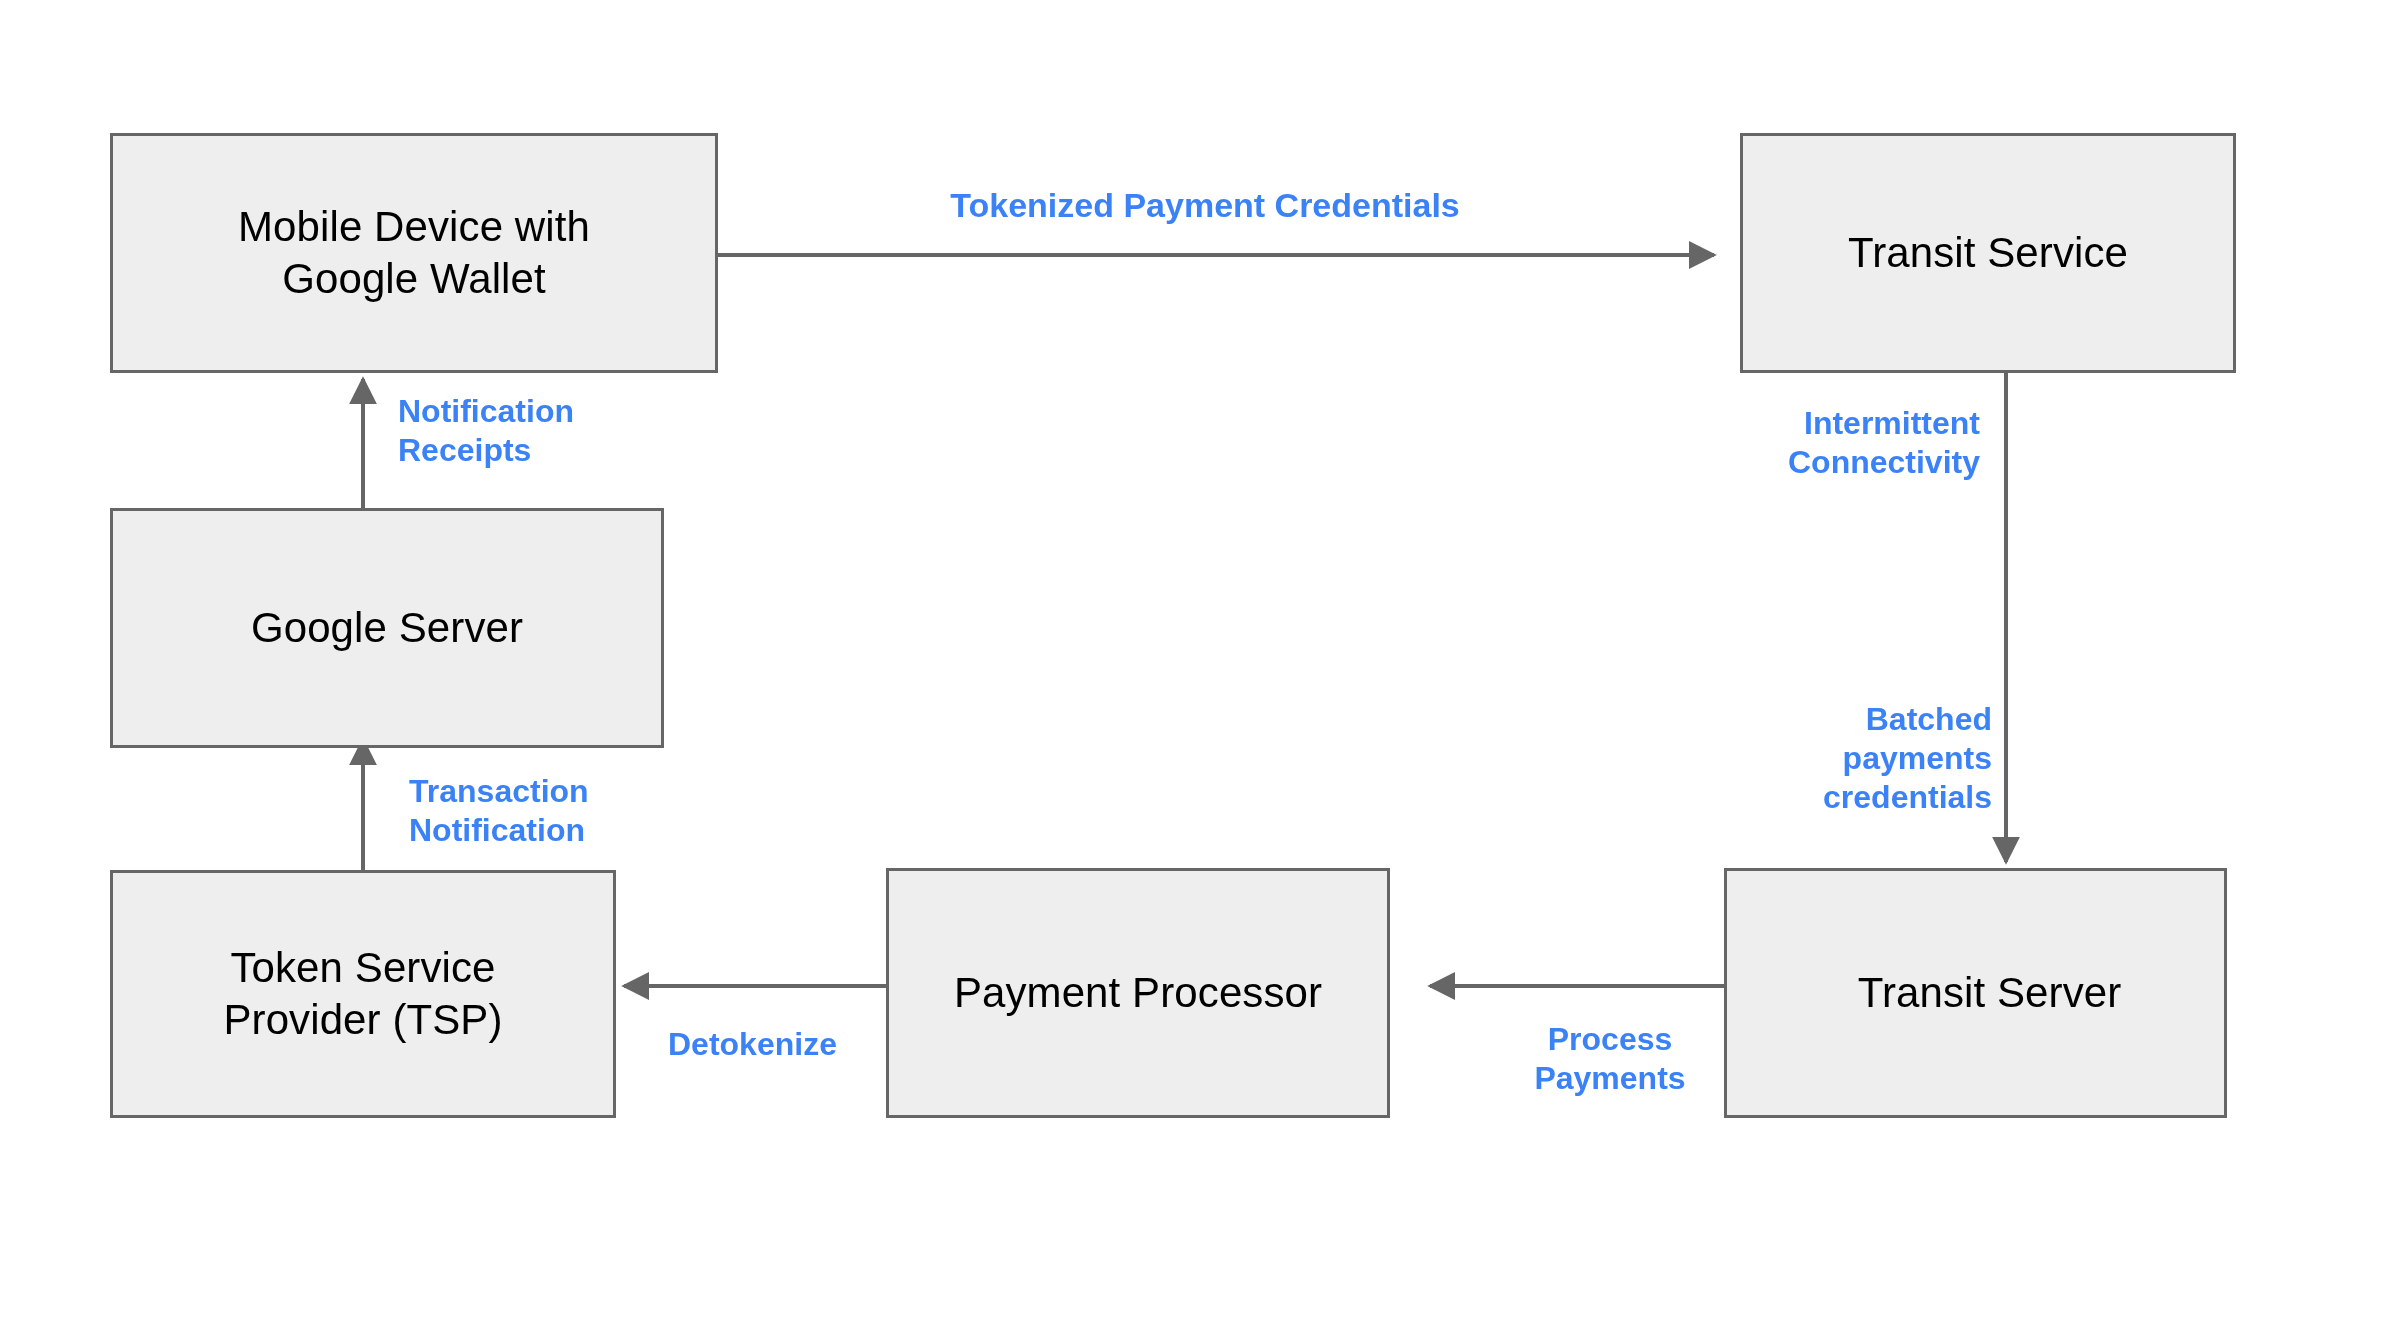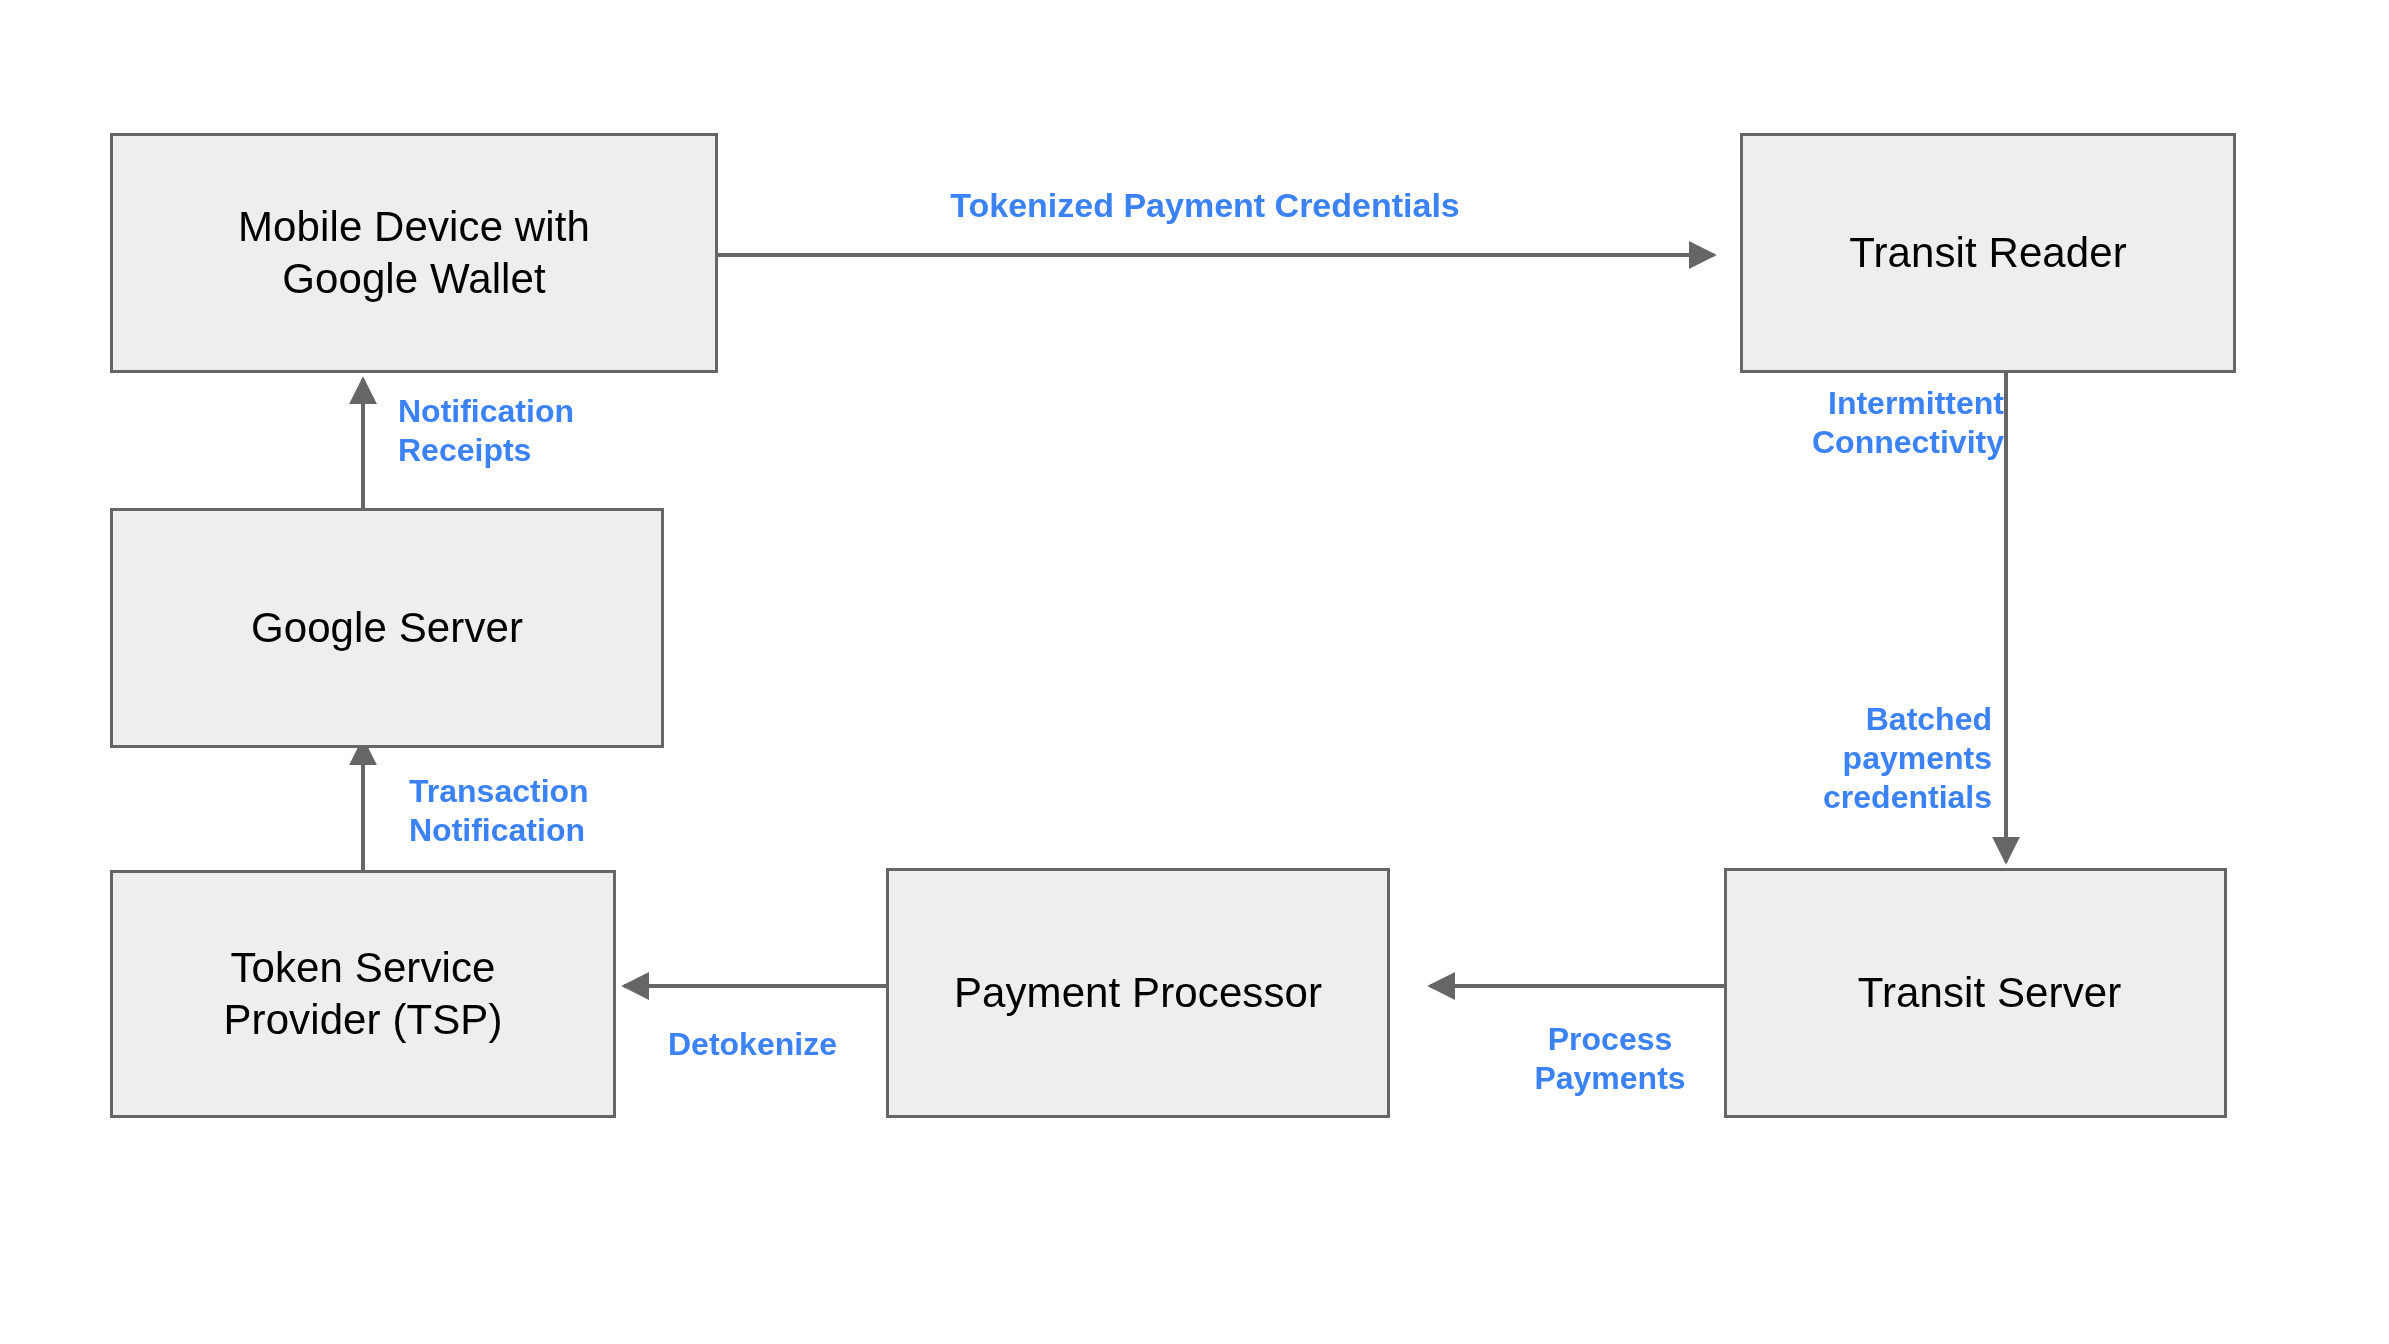--- a/index.html
+++ b/index.html
@@ -87,21 +87,21 @@
 
   <div class="node" style="left:110px; top:133px; width:608px; height:240px;">
     <div>
       <span>Mobile Device with</span>
       <span>Google Wallet</span>
     </div>
   </div>
 
   <div class="node" style="left:1740px; top:133px; width:496px; height:240px;">
     <div>
-      <span>Transit Reader</span>
+      <span>Transit Service</span>
     </div>
   </div>
 
   <div class="node" style="left:110px; top:508px; width:554px; height:240px;">
     <div>
       <span>Google Server</span>
     </div>
   </div>
 
   <div class="node" style="left:110px; top:870px; width:506px; height:248px;">
@@ -118,21 +118,21 @@
   </div>
 
   <div class="node" style="left:1724px; top:868px; width:503px; height:250px;padding-left:28px;">
     <div>
       <span>Transit Server</span>
     </div>
   </div>
 
   <div class="edge-label el-center" style="left:1205px; top:185px; font-size:34px;">Tokenized Payment Credentials</div>
 
-  <div class="edge-label el-right" style="left:1980px; top:384px;margin-left:24px;">Intermittent
+  <div class="edge-label el-right" style="left:1980px; top:404px;">Intermittent
 Connectivity</div>
 
   <div class="edge-label el-right" style="left:1980px; top:700px;margin-left:12px;">Batched
 payments
 credentials</div>
 
   <div class="edge-label el-left" style="left:1520px; top:1020px; text-align:center; width:180px;">Process
 Payments</div>
 
   <div class="edge-label el-left" style="left:668px; top:1025px;">Detokenize</div>

